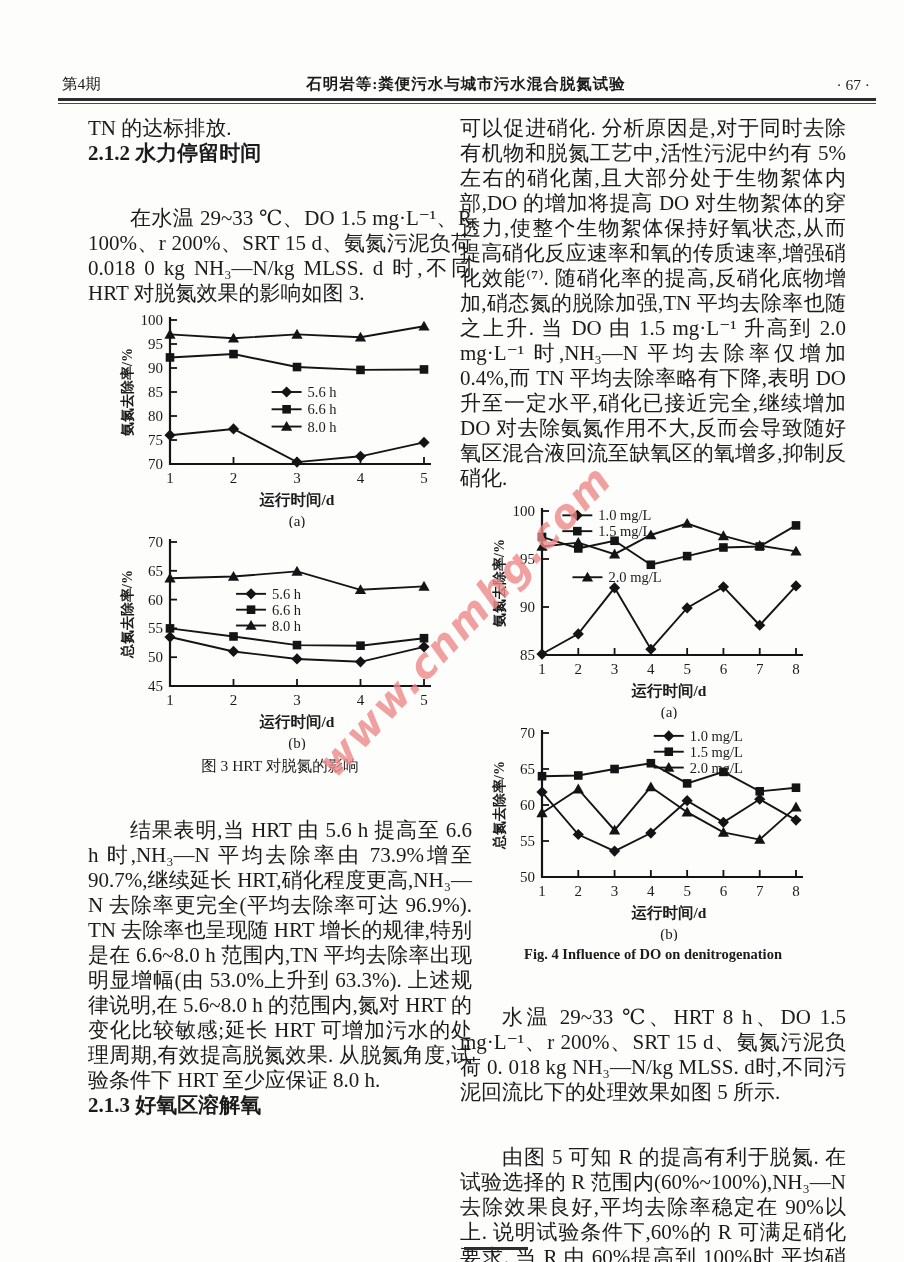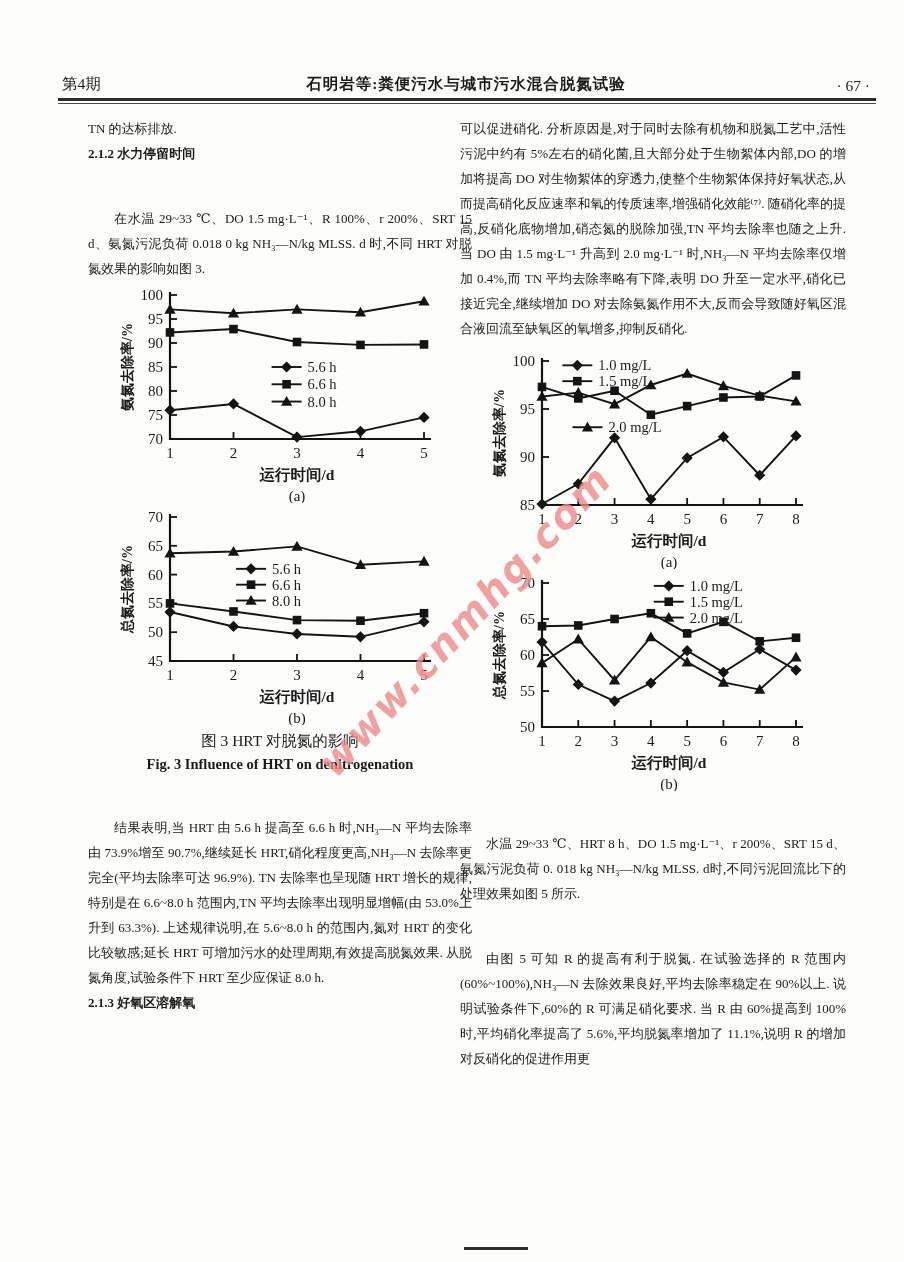--- a/index.html
+++ b/index.html
@@ -1,27 +1,27 @@
 <!DOCTYPE html>
 <html><head>
 <meta charset="utf-8">
 <style>
   html,body{margin:0;padding:0;background:#ffffff;}
   .page{position:relative;width:904px;height:1262px;background:#fdfdfb;overflow:hidden;
         font-family:"Liberation Serif","DejaVu Serif",serif;color:#1b1b1b;}
-  .header{position:absolute;top:74px;left:62px;right:34px;display:flex;align-items:flex-end;font-size:15.5px;}
+  .header{position:absolute;top:74px;left:62px;right:34px;display:flex;align-items:center;font-size:15.5px;}
   .header .h-issue{width:120px;text-align:left;}
   .header .h-title{flex:1;text-align:center;font-weight:700;letter-spacing:1px;}
   .header .h-page{width:120px;text-align:right;}
   .header-rule{position:absolute;top:98px;left:58px;right:28px;height:2px;
                border-top:3px solid #2d2d2d;border-bottom:1px solid #4a4a4a;}
   .col{position:absolute;top:116px;width:384px;}
   .col-left{left:88px;}
   .col-right{left:460px;width:386px;}
-  p{margin:0;font-size:13px;line-height:25px;text-align:justify;}
+  p{margin:0;font-size:21px;line-height:25px;text-align:justify;}
   p.indent{text-indent:2em;margin-top:40px;}
   p.sec{font-weight:700;}
   p.cap-cn{text-align:center;font-weight:400;font-size:15.5px;line-height:24px;margin-top:4px;}
   p.cap-en{text-align:center;font-weight:700;font-size:14.5px;line-height:22px;}
   figure.fig{margin:6px 0 2px 30px;width:320px;}
   svg{display:block;font-family:"Liberation Serif","DejaVu Serif",serif;}
   svg text{fill:#1b1b1b;}
   .watermark{position:absolute;left:265px;top:608px;width:380px;text-align:center;
              transform:rotate(-47deg);font-family:"DejaVu Sans",sans-serif;font-style:italic;
              font-size:40px;letter-spacing:2px;font-weight:600;opacity:.8;z-index:5;pointer-events:none;}
@@ -154,21 +154,20 @@
           <path d="M115.5 36.96000000000001L121.1 46.86L109.9 46.86Z" fill="#141414"></path>
           <path d="M179 31.775999999999964L184.60000000000002 41.67599999999996L173.39999999999998 41.67599999999996Z" fill="#141414"></path>
           <path d="M242.5 50.20799999999999L248.10000000000002 60.10799999999998L236.89999999999998 60.10799999999998Z" fill="#141414"></path>
           <path d="M306 46.752000000000024L311.6 56.652000000000015L300.4 56.652000000000015Z" fill="#141414"></path>
           <line x1="118.04" y1="91.52" x2="148.04000000000002" y2="91.52" stroke="#141414" stroke-width="1.9"></line>
           <path d="M133.04000000000002 85.92L138.64000000000004 95.82L127.44000000000001 95.82Z" fill="#141414"></path>
           <text x="154.04000000000002" y="96.52" font-size="14.5">8.0 h</text>
         </svg>
     </figure>
     <p class="cap-cn">图 3  HRT 对脱氮的影响</p>
-    <p class="cap-en">Fig. 3   Influence of HRT on denitrogenation</p>
 
     <p class="indent">结果表明,当 HRT 由 5.6 h 提高至 6.6 h 时,NH₃—N 平均去除率由 73.9%增至 90.7%,继续延长 HRT,硝化程度更高,NH₃—N 去除率更完全(平均去除率可达 96.9%). TN 去除率也呈现随 HRT 增长的规律,特别是在 6.6~8.0 h 范围内,TN 平均去除率出现明显增幅(由 53.0%上升到 63.3%). 上述规律说明,在 5.6~8.0 h 的范围内,氮对 HRT 的变化比较敏感;延长 HRT 可增加污水的处理周期,有效提高脱氮效果. 从脱氮角度,试验条件下 HRT 至少应保证 8.0 h.</p>
     <p class="sec">2.1.3  好氧区溶解氧</p>
   </div>
 
   <div class="col col-right">
     <p>可以促进硝化. 分析原因是,对于同时去除有机物和脱氮工艺中,活性污泥中约有 5%左右的硝化菌,且大部分处于生物絮体内部,DO 的增加将提高 DO 对生物絮体的穿透力,使整个生物絮体保持好氧状态,从而提高硝化反应速率和氧的传质速率,增强硝化效能⁽⁷⁾. 随硝化率的提高,反硝化底物增加,硝态氮的脱除加强,TN 平均去除率也随之上升. 当 DO 由 1.5 mg·L⁻¹ 升高到 2.0 mg·L⁻¹ 时,NH₃—N 平均去除率仅增加 0.4%,而 TN 平均去除率略有下降,表明 DO 升至一定水平,硝化已接近完全,继续增加 DO 对去除氨氮作用不大,反而会导致随好氧区混合液回流至缺氧区的氧增多,抑制反硝化.</p>
 
     <figure class="fig" style="margin-top:12px;">
       <svg viewBox="0 0 320 216" width="320" height="216">
@@ -301,20 +300,21 @@
           <path d="M160.85714285714283 56.400000000000006L166.45714285714286 66.3L155.2571428571428 66.3Z" fill="#141414"></path>
           <path d="M197.14285714285714 81.60000000000001L202.74285714285716 91.5L191.54285714285712 91.5Z" fill="#141414"></path>
           <path d="M233.42857142857144 101.75999999999998L239.02857142857147 111.65999999999997L227.82857142857142 111.65999999999997Z" fill="#141414"></path>
           <path d="M269.71428571428567 108.96L275.3142857142857 118.85999999999999L264.11428571428564 118.85999999999999Z" fill="#141414"></path>
           <path d="M306 76.55999999999999L311.6 86.45999999999998L300.4 86.45999999999998Z" fill="#141414"></path>
           <line x1="163.76" y1="42.56" x2="193.76" y2="42.56" stroke="#141414" stroke-width="1.9"></line>
           <path d="M178.76 36.96000000000001L184.36 46.86L173.15999999999997 46.86Z" fill="#141414"></path>
           <text x="199.76" y="47.56" font-size="14.5">2.0 mg/L</text>
         </svg>
     </figure>
+    <p class="cap-en">Fig. 4   Influence of DO on denitrogenation</p>
 
     <p class="indent">水温 29~33 ℃、HRT 8 h、DO 1.5 mg·L⁻¹、r 200%、SRT 15 d、氨氮污泥负荷 0. 018 kg NH₃—N/kg MLSS. d时,不同污泥回流比下的处理效果如图 5 所示.</p>
     <p class="indent">由图 5 可知 R 的提高有利于脱氮. 在试验选择的 R 范围内(60%~100%),NH₃—N 去除效果良好,平均去除率稳定在 90%以上. 说明试验条件下,60%的 R 可满足硝化要求. 当 R 由 60%提高到 100%时,平均硝化率提高了 5.6%,平均脱氮率增加了 11.1%,说明 R 的增加对反硝化的促进作用更</p>
   </div>
 
   <div class="watermark" style="color: rgb(239, 138, 138);">www.cnmhg.com</div>
   <div class="bottom-mark"></div>
 </div>
 
 </body></html>

